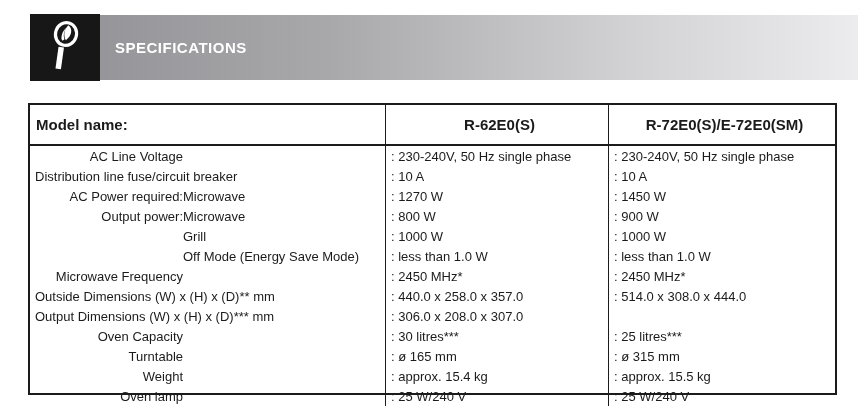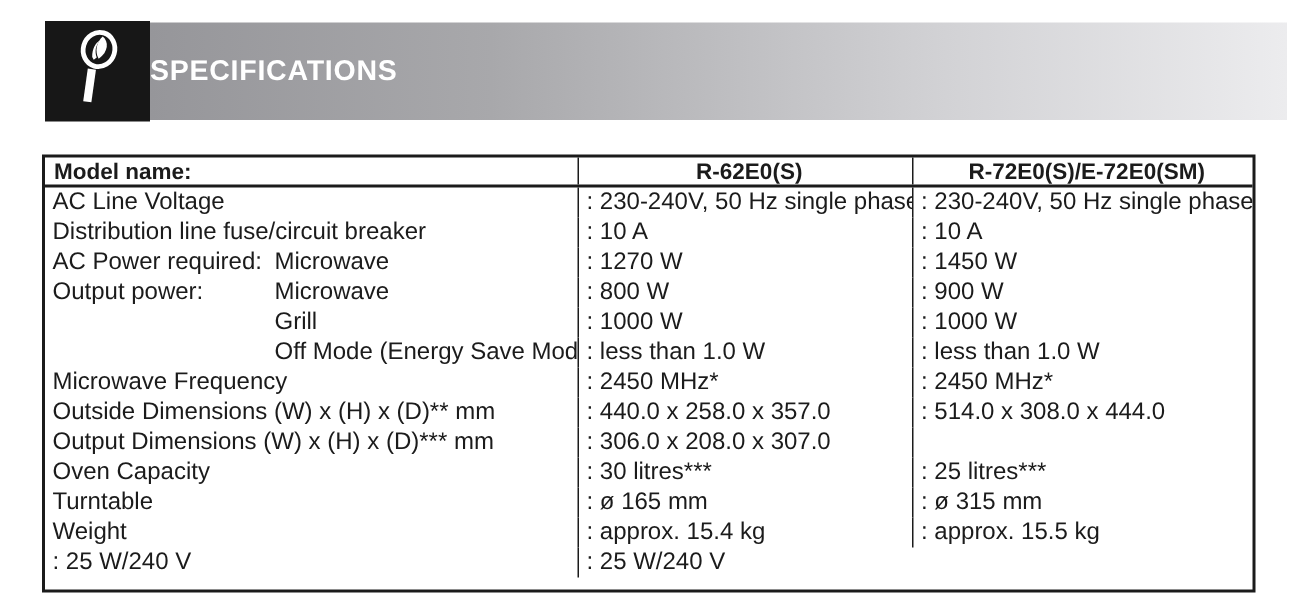--- a/index.html
+++ b/index.html
@@ -11,36 +11,36 @@
   .icon-box {
     position: absolute; left: 30px; top: 0; width: 70px; height: 67px;
     background: #171717; display: flex; align-items: center; justify-content: center;
   }
   .title-bar {
     position: absolute; left: 100px; top: 1px; width: 758px; height: 65px;
     background: linear-gradient(to right, #96969a 0%, #a8a8ab 30%, #d2d2d5 70%, #ececee 100%);
     display: flex; align-items: center;
   }
   .title-bar h1 {
-    font-size: 19px; font-weight: bold; color: #ffffff;
-    letter-spacing: 0.5px;  text-align: right;
+    font-size: 15px; font-weight: bold; color: #ffffff;
+    letter-spacing: 0.5px; padding-left: 15px; text-align: right;
   }
 
   
   .spec-table {
     position: absolute; left: 28px; top: 103px; width: 809px; height: 292px;
     border: 2px solid #1b1b1b; background: #ffffff;
   }
   .row { display: grid; grid-template-columns: 356px 223px 1fr; }
-  .thead { height: 20px; border-bottom: 2px solid #1b1b1b; }
+  .thead { height: 41px; border-bottom: 2px solid #1b1b1b; }
   .thead > div { display: flex; align-items: center; font-weight: bold; font-size: 15px; }
   .thead .c1 { padding-left: 6px; }
   .thead .c2, .thead .c3 { justify-content: center; }
   .data-row { height: 20px; }
-  .data-row > div { display: flex; align-items: center; font-size: 16px; white-space: nowrap; overflow: hidden; }
+  .data-row > div { display: flex; align-items: center; font-size: 13px; white-space: nowrap; overflow: hidden; text-align: right; }
   .c1 { padding-left: 5px; border-right: 1.5px solid #1b1b1b; }
   .c2 { padding-left: 5px; border-right: 1.5px solid #1b1b1b; }
   .c3 { padding-left: 5px; }
   .lbl { display: inline-block; min-width: 148px; }
 </style>
 </head>
 <body>
 
 <div class="header-band">
   <div class="icon-box">
@@ -171,17 +171,21 @@
   <div class="row data-row">
     <div class="c1">
       <span class="lbl">Weight</span>
       <span class="sub"></span>
     </div>
     <div class="c2">: approx. 15.4 kg</div>
     <div class="c3">: approx. 15.5 kg</div>
   </div>
 
   <div class="row data-row">
+    <div class="c1">
+      <span class="lbl">Oven lamp</span>
+      <span class="sub"></span>
+    </div>
     <div class="c2">: 25 W/240 V</div>
     <div class="c3">: 25 W/240 V</div>
   </div>
 </div>
 </div>
 
 </body></html>

